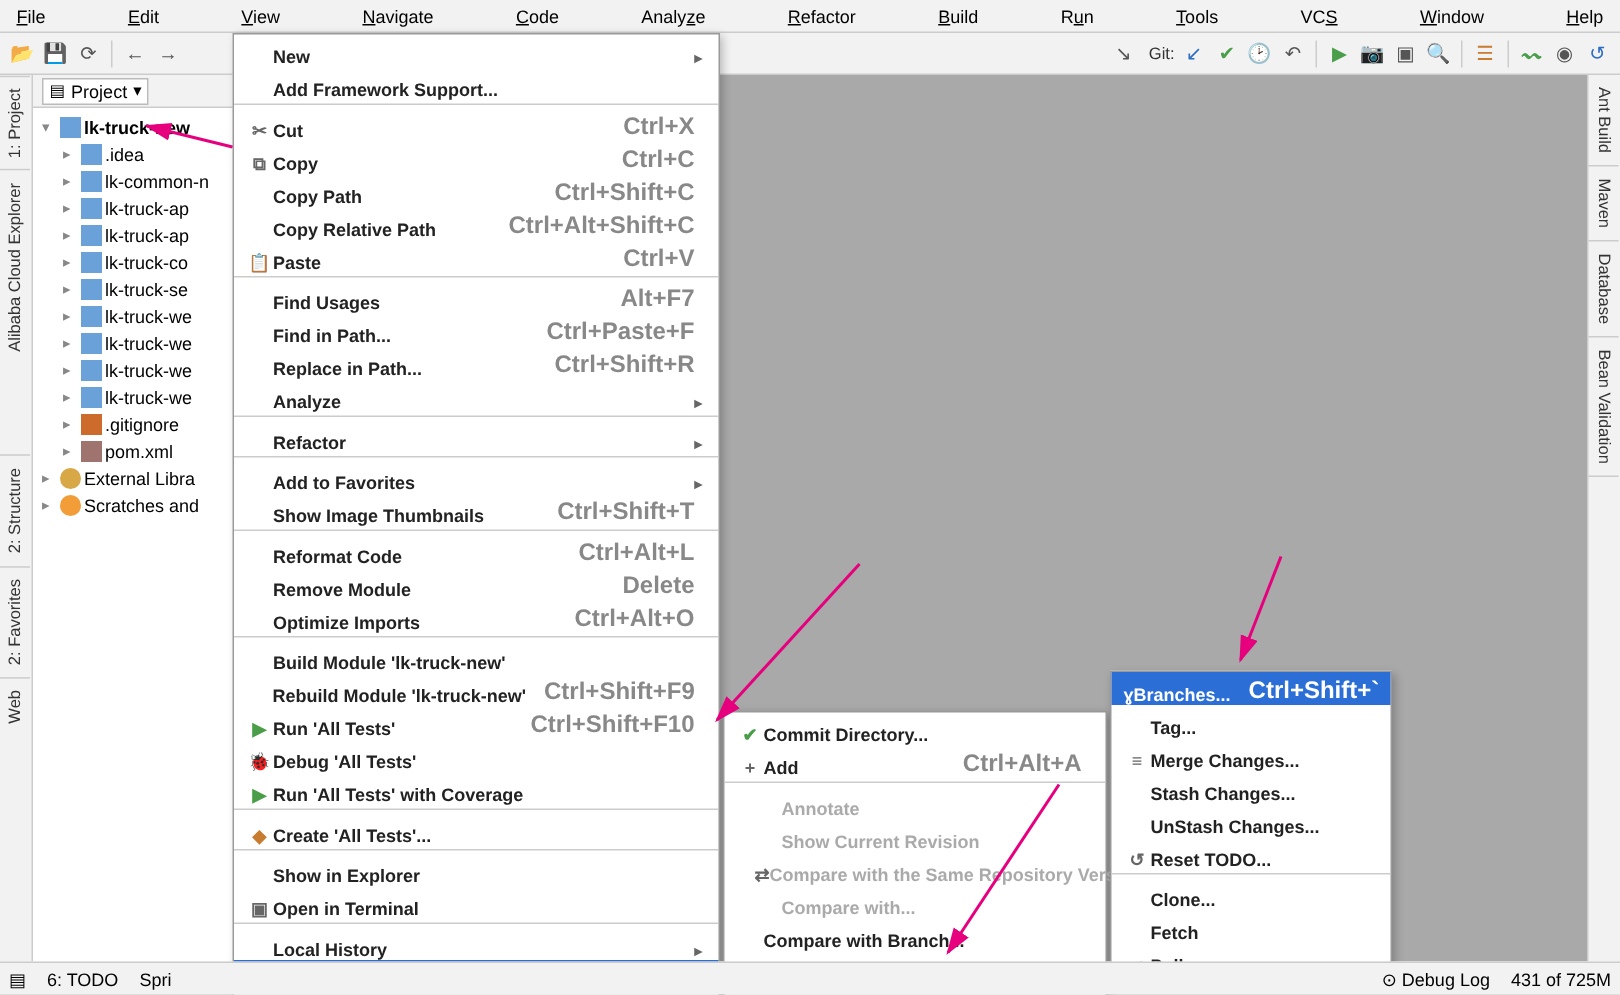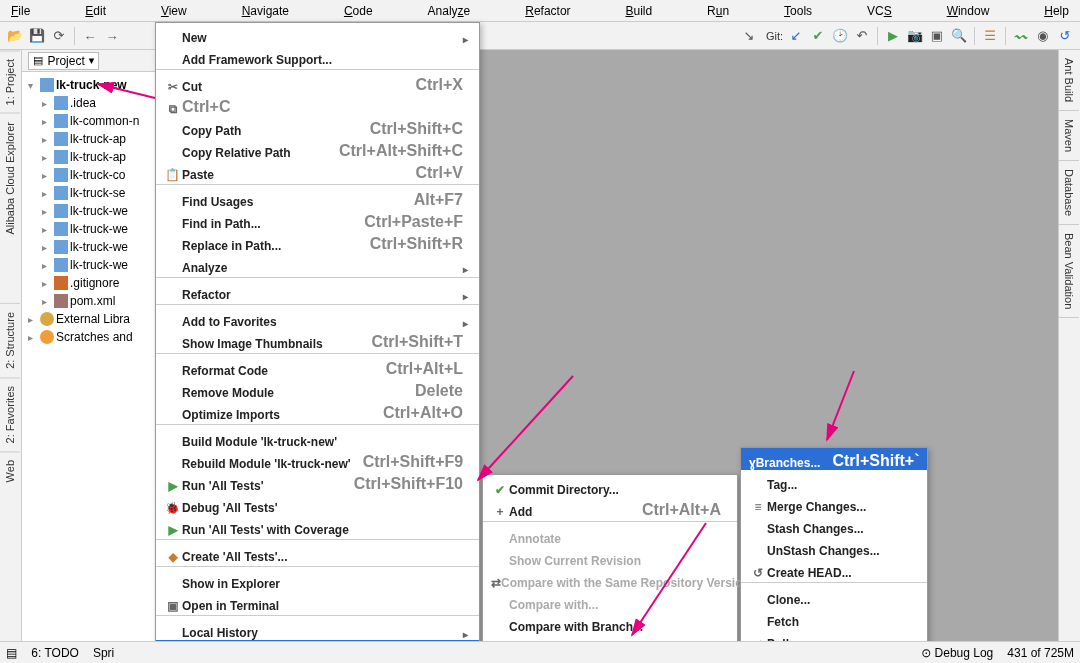--- a/index.html
+++ b/index.html
@@ -33,21 +33,21 @@
 .hints { position:absolute; left:360px; top:190px; color:#333; font-family:monospace; font-size:13px; line-height:34px; }
 .hints .kb { color:#2b6cc4; }
 .ctx-menu { position:absolute; background:#fff; border:1px solid #999; box-shadow:2px 2px 6px rgba(0,0,0,.25); }
 .mi { display:flex; align-items:flex-end; height:22px; padding:0 8px; font-family:monospace; font-size:12px; color:#222; white-space:nowrap;font-weight:bold; }
 .mi .mi-ic { width:18px; display:flex; justify-content:center; color:#666; font-size:12px; }
 .mi .mi-txt { flex:1; padding-right:12px; }
 .mi .mi-sc { color:#888; font-size:16px; }
 .mi .mi-ar { width:8px; color:#666; font-size:10px; }
 .mi.hl { background:#2b6fd6; color:#fff; }
 .mi.hl .mi-sc,.mi.hl .mi-ar,.mi.hl .mi-ic { color:#fff; }
-.mi.dis { color:#aaa; }
+.mi.dis { color:#aaa;margin-left:12px; }
 .ms { height:1px; background:#ccc; margin:2px 0; }
 .menu1 { left:155px; top:22px; width:325px; }
 .menu2 { left:482px; top:474px; width:256px; }
 .menu3 { left:740px; top:447px; width:188px; }
 .status { position:absolute; left:0; right:0; bottom:0; height:22px; background:#f2f2f2; border-top:1px solid #ccc; display:flex; align-items:center; padding:0 6px; font-size:11px; gap:14px; }
 .status .sp { flex:1; }
 svg.annot { position:absolute; left:0; top:0; pointer-events:none; }
 </style>
 </head>
 <body>
@@ -219,20 +219,21 @@
     </div>
     <div class="ms"></div>
     <div class="mi">
       <span class="mi-ic">✂</span>
       <span class="mi-txt">Cut</span>
       <span class="mi-sc">Ctrl+X</span>
       <span class="mi-ar"></span>
     </div>
     <div class="mi">
       <span class="mi-ic">⧉</span>
+      <span class="mi-txt">Copy</span>
       <span class="mi-sc">Ctrl+C</span>
       <span class="mi-ar"></span>
     </div>
     <div class="mi">
       <span class="mi-ic"></span>
       <span class="mi-txt">Copy Path</span>
       <span class="mi-sc">Ctrl+Shift+C</span>
       <span class="mi-ar"></span>
     </div>
     <div class="mi">
@@ -461,21 +462,21 @@
       <span class="mi-ar"></span>
     </div>
     <div class="mi">
       <span class="mi-ic"></span>
       <span class="mi-txt">UnStash Changes...</span>
       <span class="mi-sc"></span>
       <span class="mi-ar"></span>
     </div>
     <div class="mi">
       <span class="mi-ic">↺</span>
-      <span class="mi-txt">Create HEAD...</span>
+      <span class="mi-txt">Reset TODO...</span>
       <span class="mi-sc"></span>
       <span class="mi-ar"></span>
     </div>
     <div class="ms"></div>
     <div class="mi">
       <span class="mi-ic"></span>
       <span class="mi-txt">Clone...</span>
       <span class="mi-sc"></span>
       <span class="mi-ar"></span>
     </div>

